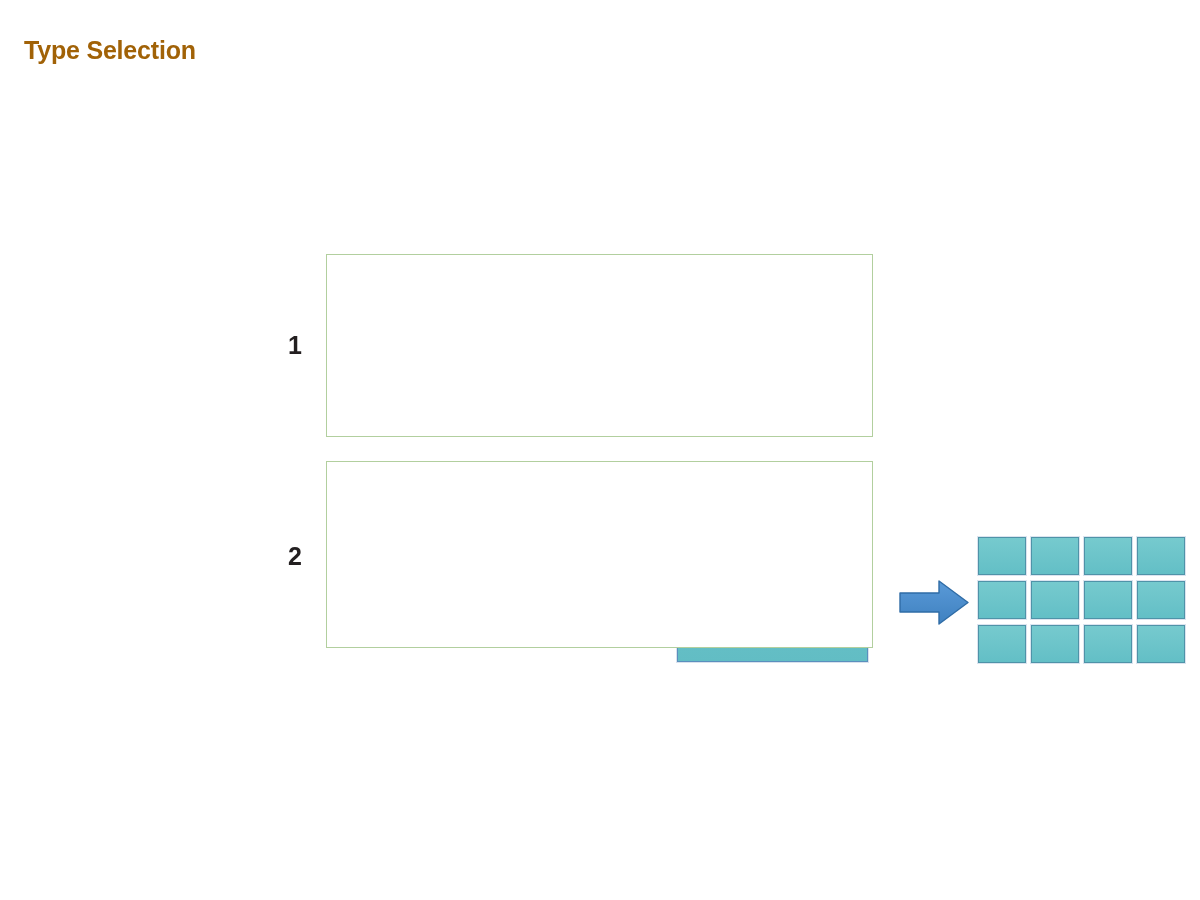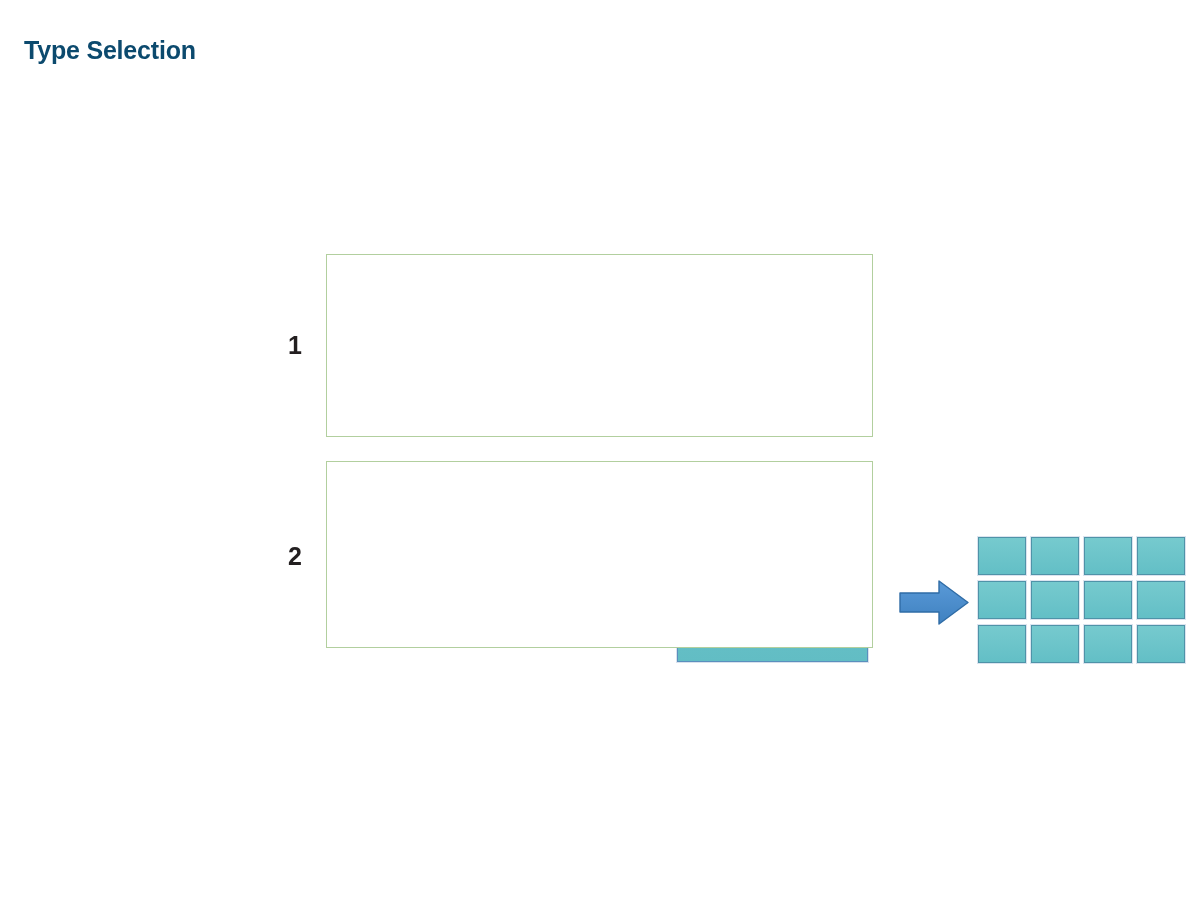--- a/index.html
+++ b/index.html
@@ -17,21 +17,21 @@
     -webkit-font-smoothing: antialiased;
   }
 
   
   .page-title {
     position: absolute;
     left: 24px;
     top: 38px;
     font-size: 25px;
     font-weight: bold;
-    color: #0c4a6e;
+    color: #a16207;
     letter-spacing: -0.2px;
     line-height: 1;
   }
 
   
   .diagram {
     position: absolute;
     left: 0;
     top: 0;
     width: 1200px;

